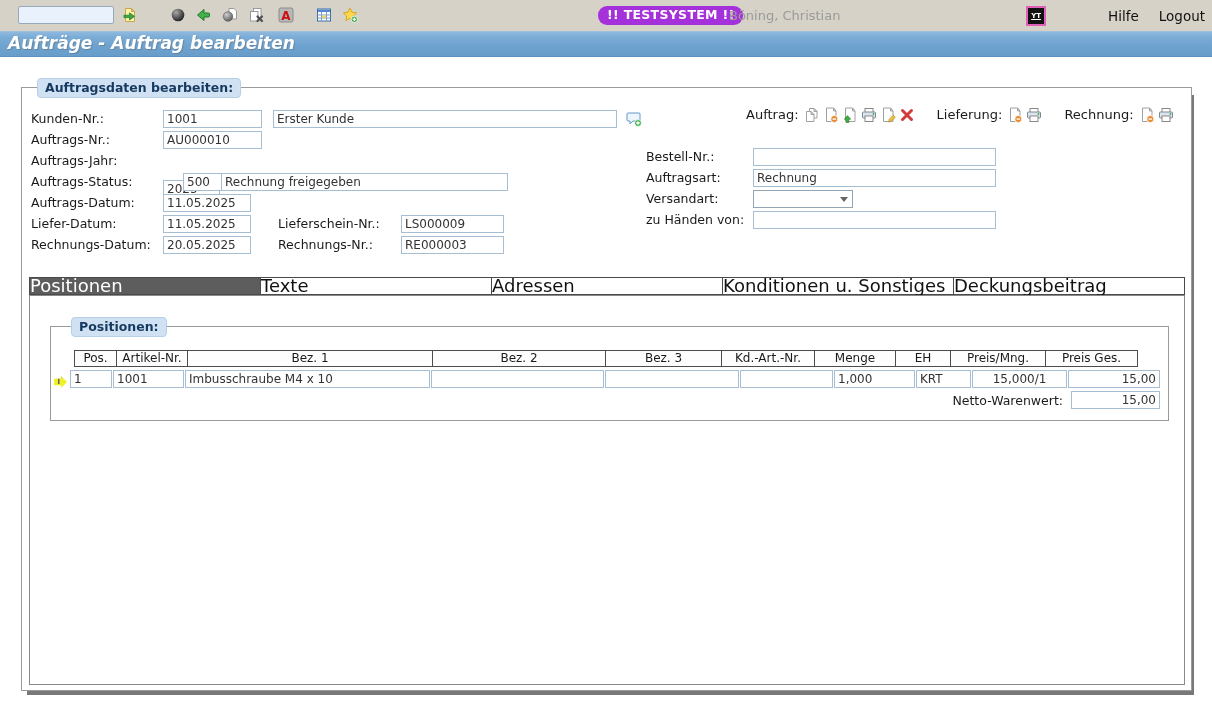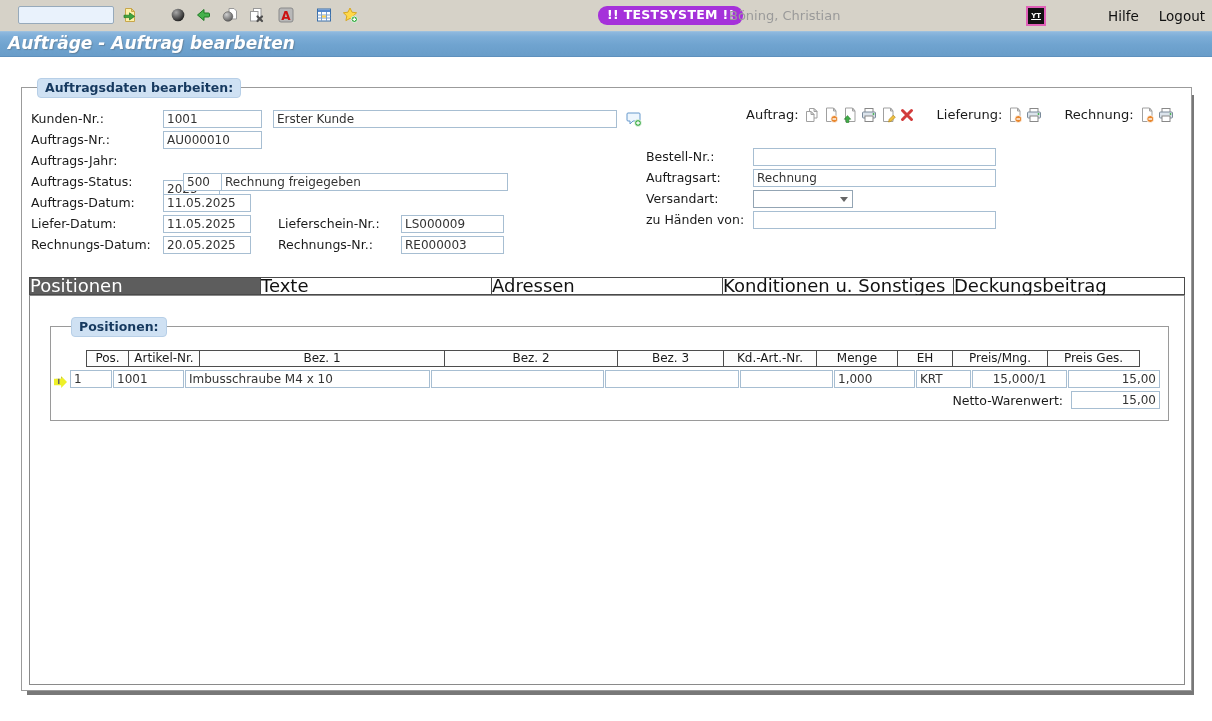--- a/index.html
+++ b/index.html
@@ -43,21 +43,21 @@
   .tab{flex:1;border:1px solid #4a4a4a;margin-left:-1px;text-align:left;line-height:16px;font-size:18px;background:#fff;cursor:pointer;color:#111}
   .tab:first-child{margin-left:0}
   .tab.active{background:#5d5d5d;color:#fff}
   .tabcontent{position:absolute;left:7px;top:207px;width:1156px;height:390px;border:1px solid #8a8a8a;background:#fff}
 
   
   .posfs{position:absolute;left:20px;top:30px;width:1119px;height:95px;border:1px solid #9a9a9a}
   .ptable{position:absolute;left:19px;top:23px}
   .prow{display:flex}
   .hcell{border:1px solid #4c4c4c;margin-left:-1px;height:17px;line-height:15px;text-align:center;background:#fdfdfd;font-size:12px;flex:0 0 auto}
-  .hcell:first-child{margin-left:16px}
+  .hcell:first-child{margin-left:4px}
   .dcell{flex:0 0 auto;padding:3px 1px 0 0}
   .tinp{width:100%;height:18px;border:1px solid #a7bed2;background:#fff;font-family:inherit;font-size:12px;color:#333;padding:0 3px}
   .pmarker{position:absolute;left:3px;top:49px;width:13px;height:12px;background:#eef028;clip-path:polygon(0 22%,55% 22%,55% 0,100% 50%,55% 100%,55% 78%,0 78%);font-size:8px;font-weight:bold;color:#666;line-height:12px;padding-left:2px}
   .nettorow{position:absolute;right:8px;top:64px;display:flex;align-items:center;gap:8px}
   .nettorow .nlabel{font-size:12.5px;white-space:nowrap}
   .nettorow .ninp{position:static;width:89px;text-align:right}
 </style>
 </head>
 <body>
 
@@ -290,21 +290,21 @@
   <div class="tabcontent">
     <div class="posfs">
       <span class="legend" style="left:20px;top:-10px">Positionen:</span>
       <span class="pmarker">T</span>
       <div class="ptable">
         <div class="prow" id="ptable-head">
             <div class="hcell" style="width: 43px;">Pos.</div>
             <div class="hcell" style="width: 72px;">Artikel-Nr.</div>
             <div class="hcell" style="width: 246px;">Bez. 1</div>
             <div class="hcell" style="width: 174px;">Bez. 2</div>
-            <div class="hcell" style="width: 107px;">Bez. 3</div>
+            <div class="hcell" style="width: 117px;">Bez. 3</div>
             <div class="hcell" style="width: 94px;">Kd.-Art.-Nr.</div>
             <div class="hcell" style="width: 82px;">Menge</div>
             <div class="hcell" style="width: 56px;">EH</div>
             <div class="hcell" style="width: 96px;">Preis/Mng.</div>
             <div class="hcell" style="width: 93px;">Preis Ges.</div>
           </div>
         <div class="prow data" id="ptable-row">
             <div class="dcell" style="width: 43px;"><input class="tinp" value="1" style="text-align: left;"></div>
             <div class="dcell" style="width: 72px;"><input class="tinp" value="1001" style="text-align: left;"></div>
             <div class="dcell" style="width: 246px;"><input class="tinp" value="Imbusschraube M4 x 10" style="text-align: left;"></div>

